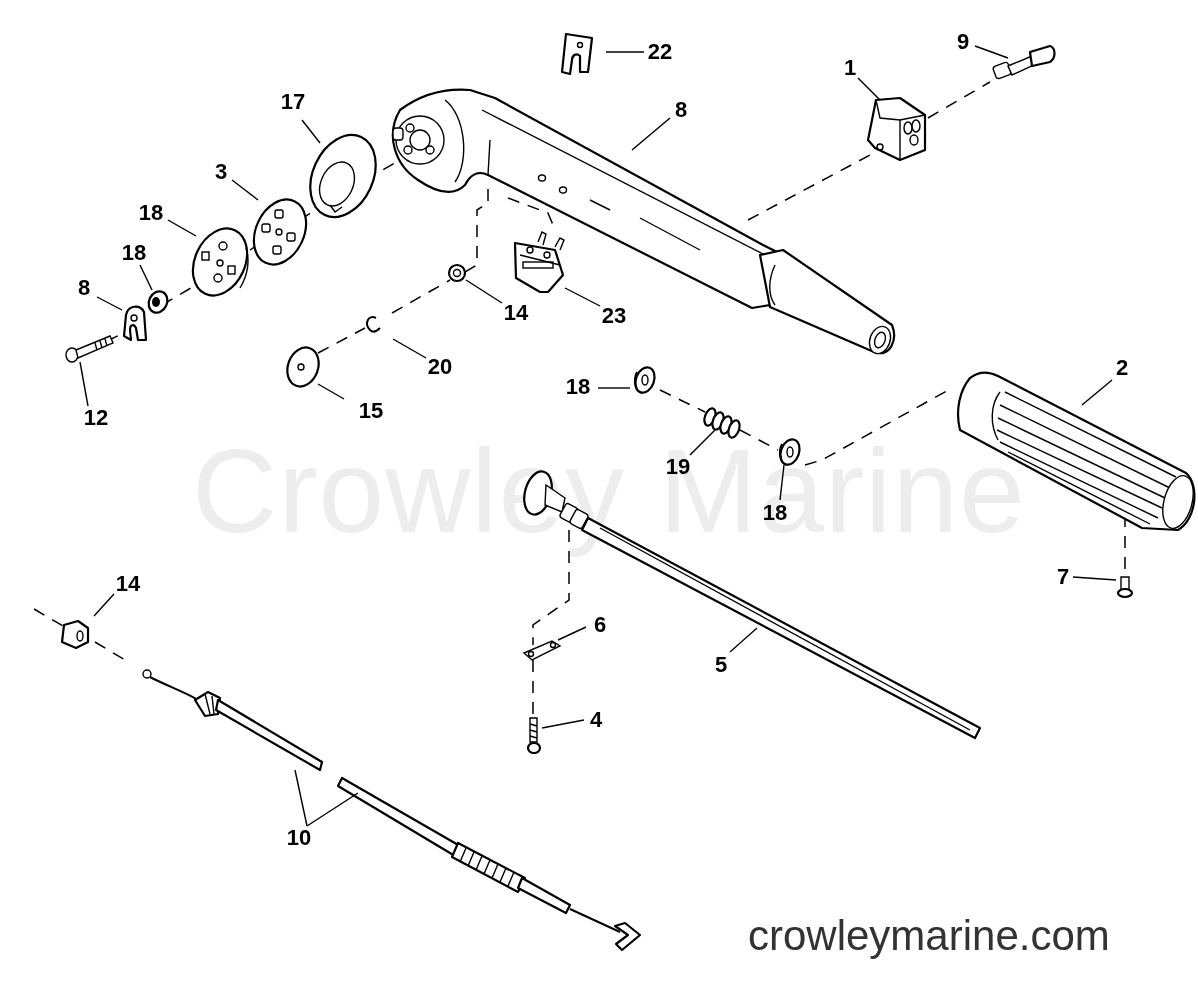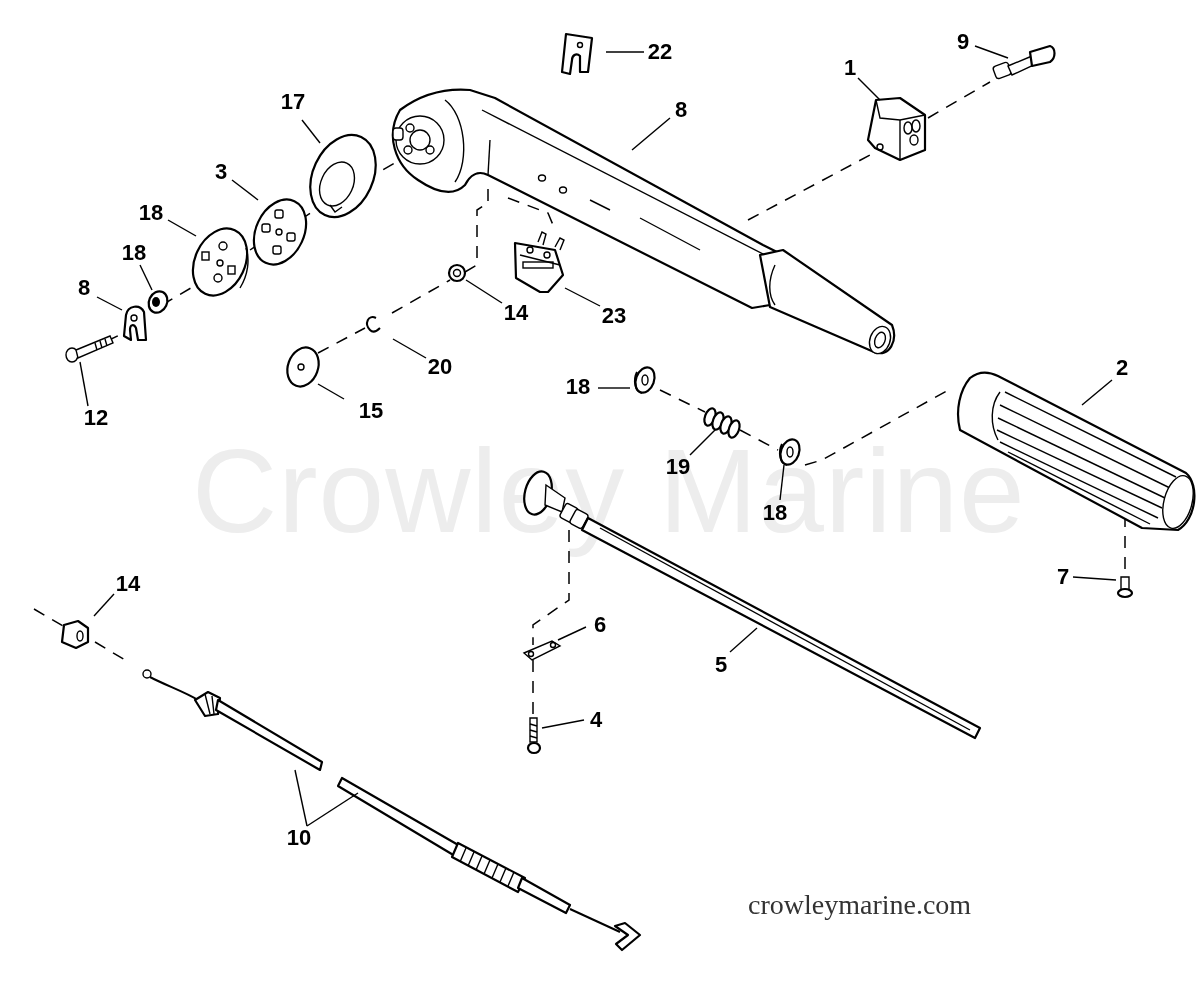--- a/index.html
+++ b/index.html
@@ -5,22 +5,22 @@
     html, body { margin: 0; padding: 0; background: #ffffff; }
     body { width: 1198px; height: 992px; position: relative; overflow: hidden; font-family: "Liberation Sans", sans-serif; }
     #stage { position: absolute; left: 0; top: 0; width: 1198px; height: 992px; }
     svg.art { position: absolute; left: 0; top: 0; }
     .watermark {
       position: absolute; left: 192px; top: 432px; width: 820px; text-align: center;
       font-family: "Liberation Sans", sans-serif; font-size: 118px; color: #ededed;
       letter-spacing: 1px; white-space: nowrap; pointer-events: none; line-height: 1;
     }
     .site {
-      position: absolute; left: 748px; top: 891px; font-family: Liberation Serif, serif;
-      font-size: 28px; color: #333333; white-space: nowrap; line-height: 1;
+      position: absolute; left: 748px; top: 915px; font-family: Liberation Sans, sans-serif;
+      font-size: 42px; color: #333333; white-space: nowrap; line-height: 1;
     }
     .lbl {
       position: absolute; font-family: "Liberation Sans", sans-serif; font-weight: bold;
       font-size: 22px; color: #000000; line-height: 1; white-space: nowrap;
       transform: translate(-50%, -50%);
     }
     .ln { stroke: #000; stroke-width: 2; fill: none; }
     .thin { stroke: #000; stroke-width: 1.4; fill: none; }
     .dash { stroke: #000; stroke-width: 1.5; fill: none; stroke-dasharray: 12 9; }
     .part { stroke: #000; stroke-width: 2.2; fill: #fff; stroke-linejoin: round; }

